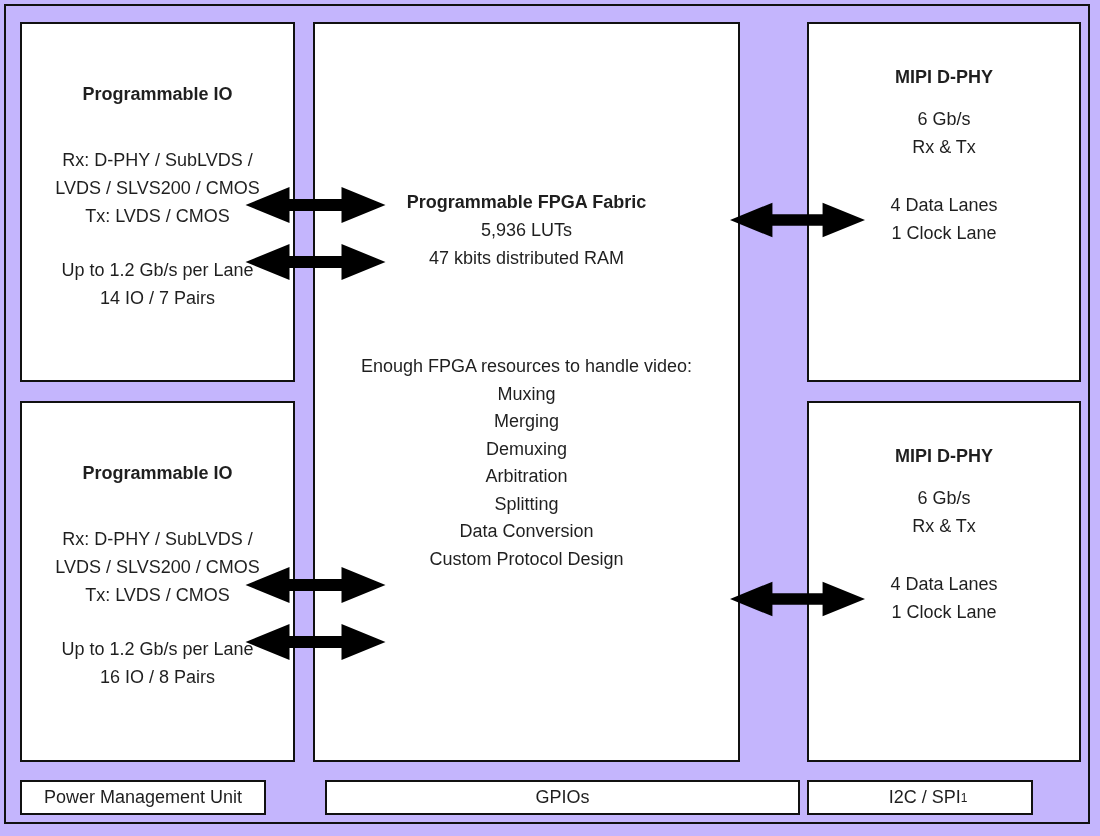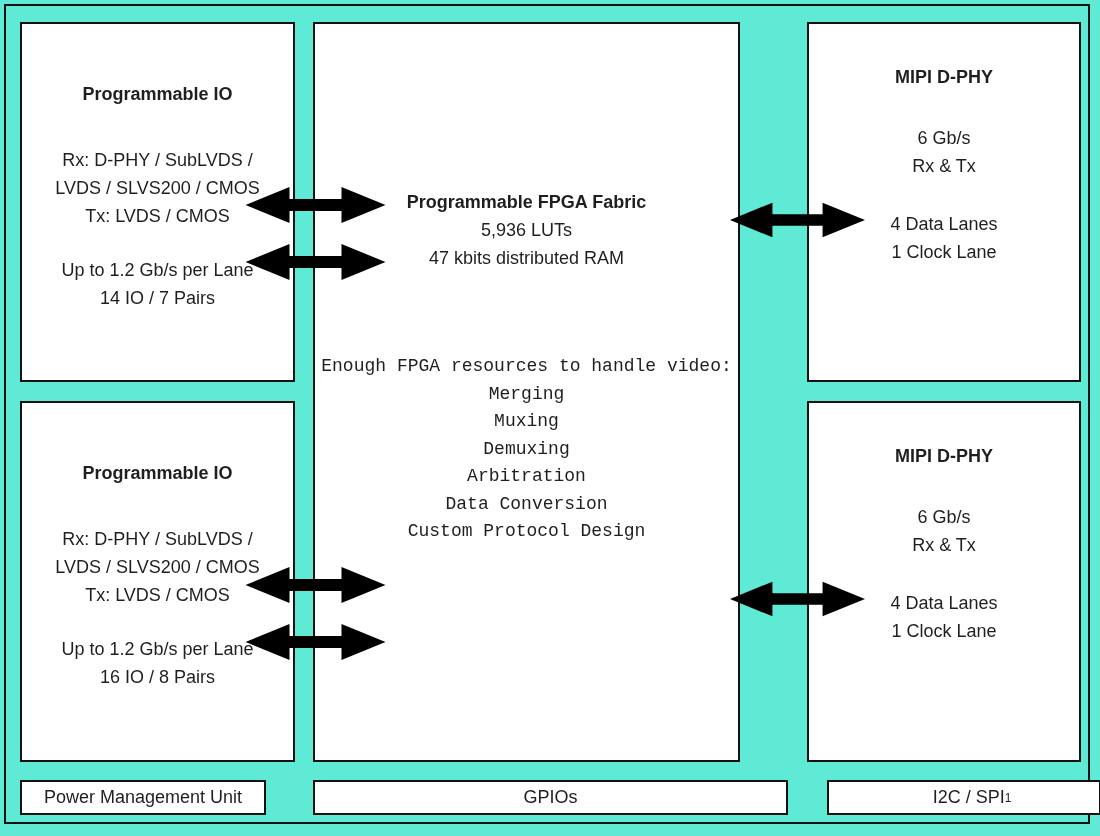--- a/index.html
+++ b/index.html
@@ -5,21 +5,21 @@
   html, body {
     margin: 0;
     padding: 0;
     background: #ffffff;
     font-family: "Liberation Sans", sans-serif;
   }
   .canvas {
     position: relative;
     width: 1100px;
     height: 836px;
-    background: #5eead4;
+    background: #c4b5fd;
     color: #1f1f1f;
     font-size: 18px;
     overflow: hidden;
   }
   .outer-frame {
     position: absolute;
     left: 4px; top: 4px;
     width: 1086px; height: 820px;
     border: 2px solid #111111;
     box-sizing: border-box;
@@ -50,41 +50,41 @@
     height: 35px;
     border: 2px solid #111111;
     box-sizing: border-box;
     background: #ffffff;
     text-align: center;
     display: flex;
     align-items: center;
     justify-content: center;
   }
   .strip-left   { left: 20px;  width: 246px; }
-  .strip-center { left: 313px; width: 475px; }
-  .strip-right  { left: 827px; width: 274px; padding-left: 16px; }
+  .strip-center { left: 325px; width: 475px; }
+  .strip-right  { left: 807px; width: 226px; padding-left: 16px; }
   .strip sup {
     font-size: 12px;
     line-height: 0;
     vertical-align: super;
   }
 
   
   .io-title   { margin-top: 56px; }
   .io-rx      { margin-top: 38px; }
   .io-tx      { }
   .io-speed   { margin-top: 26px; }
 
   
   .fabric-head { margin-top: 164px; }
-  .fabric-res  { margin-top: 81px; line-height: 27.5px; font-family: Liberation Mono, monospace; }
+  .fabric-res  { margin-top: 81px; line-height: 27.5px; }
 
   
   .dphy-title { margin-top: 39px; }
-  .dphy-speed { margin-top: 33px; }
+  .dphy-speed { margin-top: 14px; }
   .dphy-lanes { margin-top: 30px; }
 
   
   .arrow {
     position: absolute;
     z-index: 5;
   }
   .arrow svg { display: block; }
   .arrow-l1 { left: 245px; top: 187px; }
   .arrow-l2 { left: 245px; top: 244px; }
@@ -123,24 +123,25 @@
   </div>
 
   <div class="box box-fabric">
     <div class="fabric-head">
       <div class="title">Programmable FPGA Fabric</div>
       <div>5,936 LUTs</div>
       <div>47 kbits distributed RAM</div>
     </div>
     <div class="fabric-res">
       <div>Enough FPGA resources to handle video:</div>
+      <div>Muxing</div>
       <div>Merging</div>
-      <div>Muxing</div>
       <div>Demuxing</div>
       <div>Arbitration</div>
+      <div>Splitting</div>
       <div>Data Conversion</div>
       <div>Custom Protocol Design</div>
     </div>
   </div>
 
   <div class="box box-dphy-top">
     <div class="title dphy-title">MIPI D-PHY</div>
     <div class="dphy-speed">
       <div>6 Gb/s</div>
       <div>Rx &amp; Tx</div>

